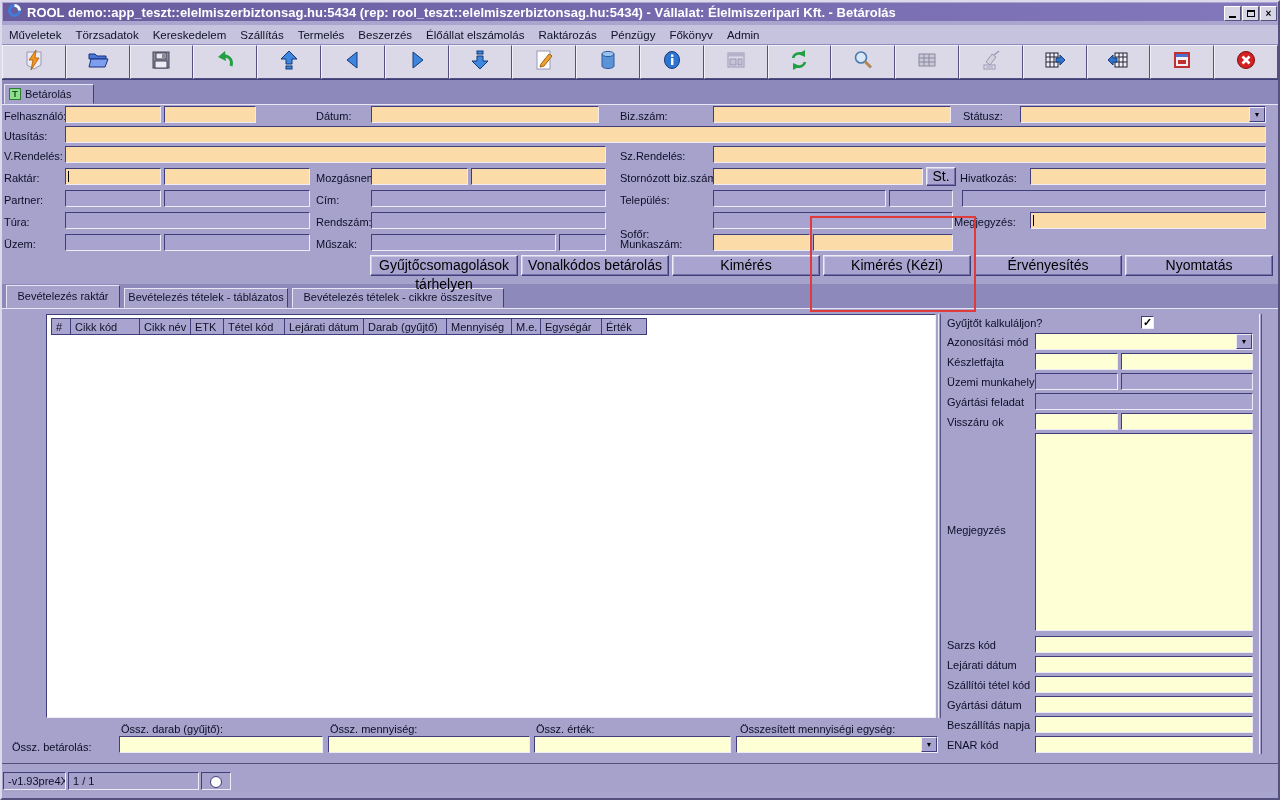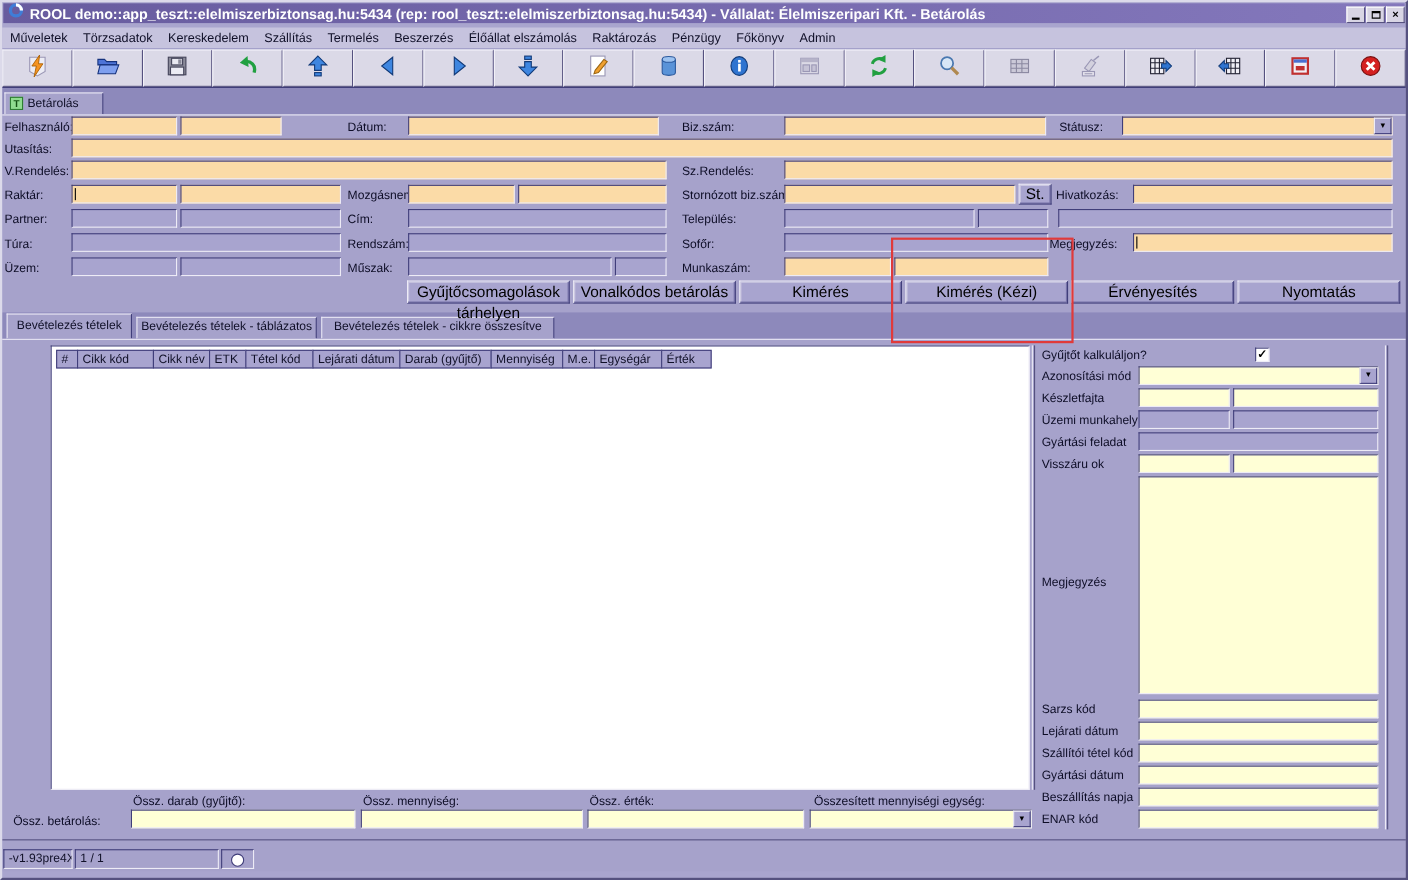--- a/index.html
+++ b/index.html
@@ -240,21 +240,21 @@
   </div>
 
 <div class="abs tabstrip"></div>
 <div class="abs maintab">
   <span class="t-icon">T</span>
   <span>Betárolás</span>
 </div>
 
 <div class="abs formpanel"></div>
 <div class="abs subtabstrip" id="subtabstrip">
-    <div class="subtab" style="left: 4px; width: 114px; top: 1px; height: 23px; padding-top: 4px;">Bevételezés tételek</div>
+    <div class="subtab" style="left: 4px; width: 114px; top: 1px; height: 23px; padding-top: 4px;">Bevételezés raktár</div>
     <div class="subtab" style="left: 122px; width: 164px; top: 4px; height: 20px; padding-top: 2px;">Bevételezés tételek - táblázatos</div>
     <div class="subtab" style="left: 290px; width: 212px; top: 4px; height: 20px; padding-top: 2px;">Bevételezés tételek - cikkre összesítve</div>
   </div>
 <div class="abs lowerpanel"></div>
 
 <div class="abs tablebox">
   <div style="position:absolute;left:4px;top:3px;white-space:nowrap;" id="theader"><div class="th" style="width: 20px;">#</div><div class="th" style="width: 70px;">Cikk kód</div><div class="th" style="width: 52px;">Cikk név</div><div class="th" style="width: 34px;">ETK</div><div class="th" style="width: 62px;">Tétel kód</div><div class="th" style="width: 80px;">Lejárati dátum</div><div class="th" style="width: 84px;">Darab (gyűjtő)</div><div class="th" style="width: 66px;">Mennyiség</div><div class="th" style="width: 30px;">M.e.</div><div class="th" style="width: 62px;">Egységár</div><div class="th" style="width: 46px;">Érték</div></div>
 </div>
 <div class="groove-v" style="left:938px;top:314px;height:404px;"></div>
 <div class="groove-v" style="left:1259px;top:314px;height:440px;"></div>
@@ -273,21 +273,21 @@
     <div class="lbl" style="left: 620px; top: 150px;">Sz.Rendelés:</div>
     <div class="lbl" style="left: 4px; top: 172px;">Raktár:</div>
     <div class="lbl" style="left: 316px; top: 172px;">Mozgásnem:</div>
     <div class="lbl" style="left: 620px; top: 172px;">Stornózott biz.szám:</div>
     <div class="lbl" style="left: 960px; top: 172px;">Hivatkozás:</div>
     <div class="lbl" style="left: 4px; top: 194px;">Partner:</div>
     <div class="lbl" style="left: 316px; top: 194px;">Cím:</div>
     <div class="lbl" style="left: 620px; top: 194px;">Település:</div>
     <div class="lbl" style="left: 4px; top: 216px;">Túra:</div>
     <div class="lbl" style="left: 316px; top: 216px;">Rendszám:</div>
-    <div class="lbl" style="left: 620px; top: 216px;">Sofőr:</div>
+    <div class="lbl" style="left: 620px; top: 228px;">Sofőr:</div>
     <div class="lbl" style="left: 954px; top: 216px;">Megjegyzés:</div>
     <div class="lbl" style="left: 4px; top: 238px;">Üzem:</div>
     <div class="lbl" style="left: 316px; top: 238px;">Műszak:</div>
     <div class="lbl" style="left: 620px; top: 238px;">Munkaszám:</div>
     <div class="lbl" style="left: 947px; top: 317px;">Gyűjtőt kalkuláljon?</div>
     <div class="lbl" style="left: 947px; top: 336px;">Azonosítási mód</div>
     <div class="lbl" style="left: 947px; top: 356px;">Készletfajta</div>
     <div class="lbl" style="left: 947px; top: 376px;">Üzemi munkahely</div>
     <div class="lbl" style="left: 947px; top: 396px;">Gyártási feladat</div>
     <div class="lbl" style="left: 947px; top: 416px;">Visszáru ok</div>

